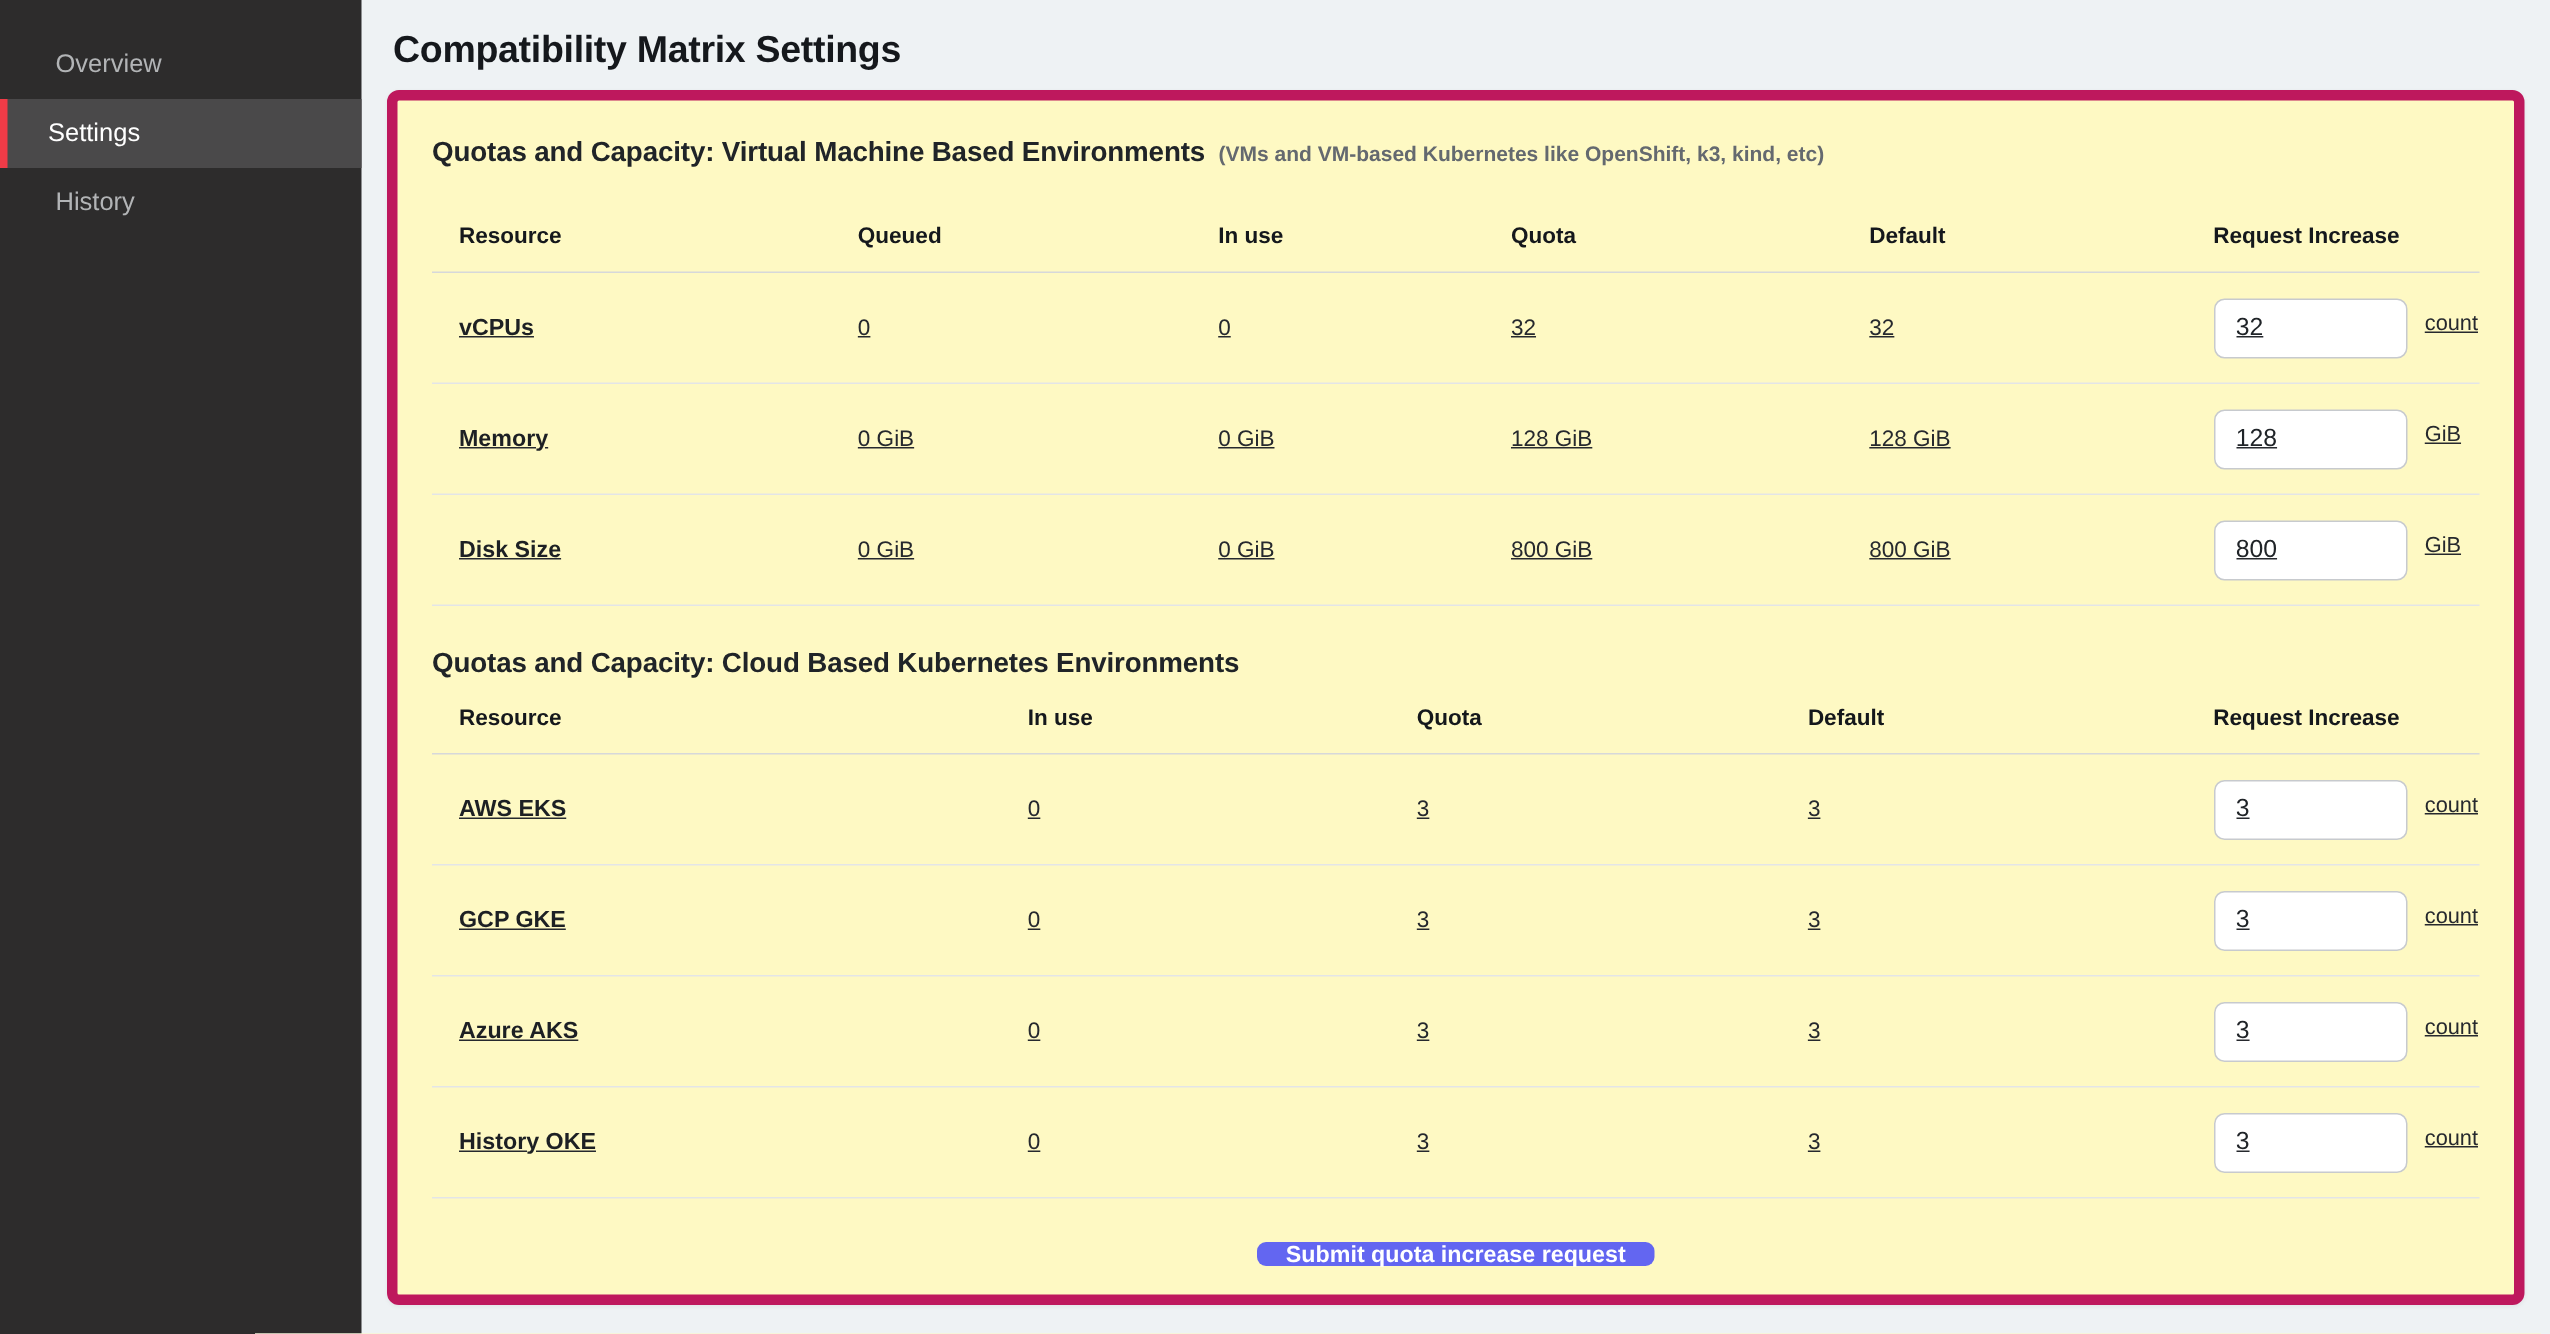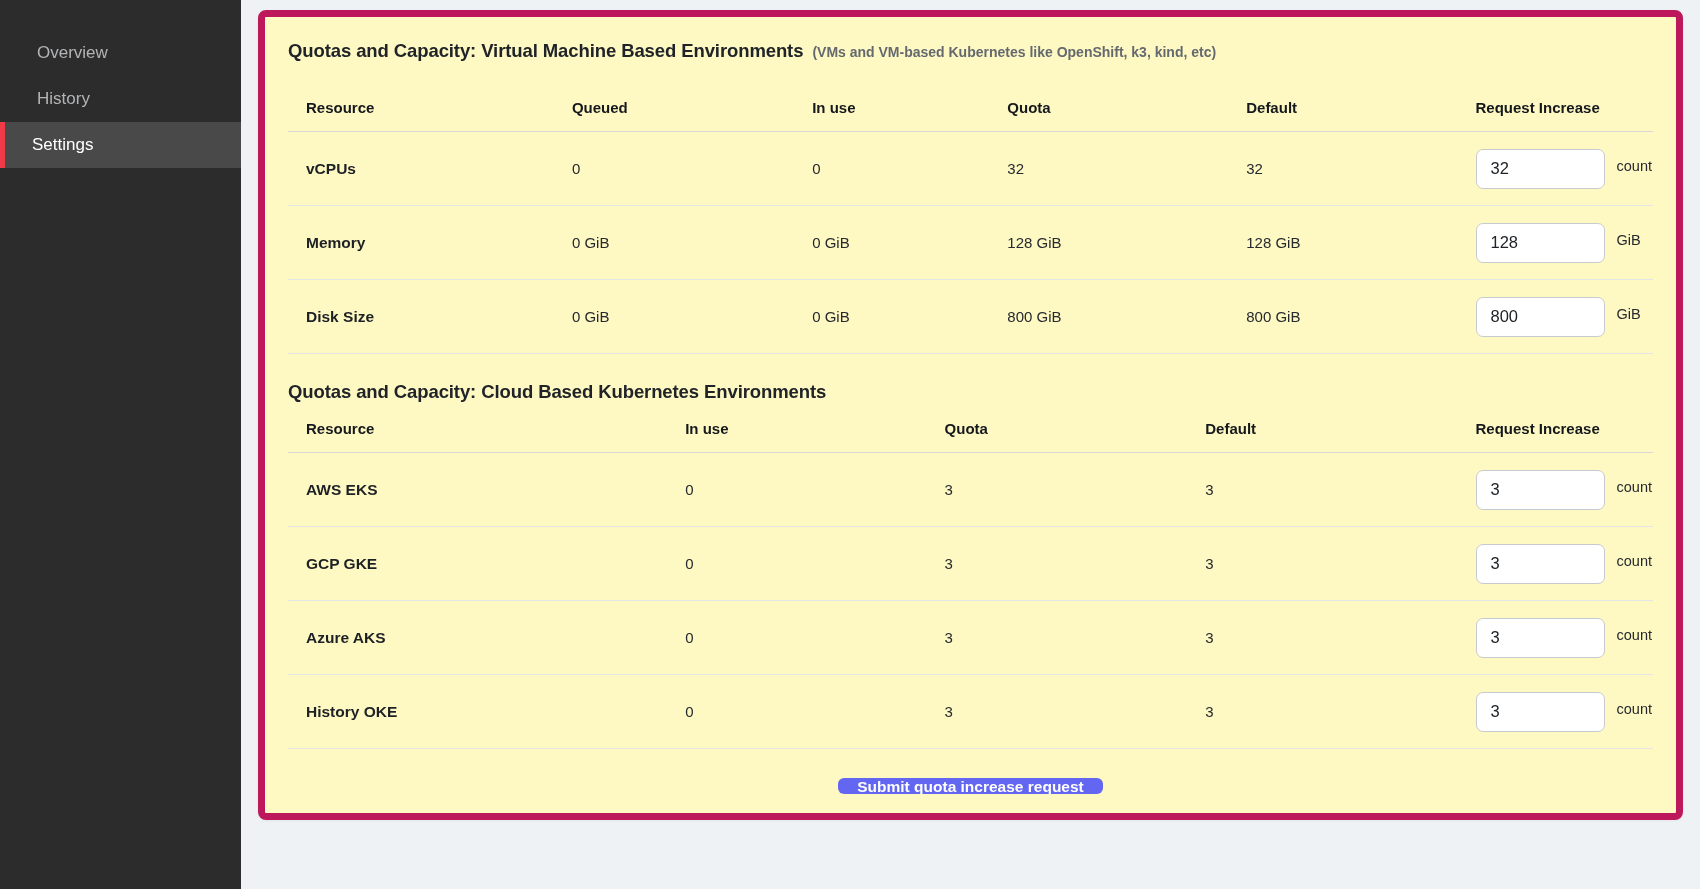--- a/index.html
+++ b/index.html
@@ -8,21 +8,21 @@
     font-family:"Liberation Sans", sans-serif;
     background:#eef2f4;
     color:#26292e;
     display:flex;
   }
 
   
   .sidebar {
     width:241px; min-width:241px; height:889px;
     background:#2d2c2c;
-    padding-top:30px;
+    padding-top:20px;
   }
   .side-item {
     height:46px;
     display:flex; align-items:center;
     padding-left:32px;
     font-size:17px;
     color:#b2b4b6;
     border-left:5px solid transparent;
     cursor:pointer;
   }
@@ -78,20 +78,21 @@
   .cols-vm   { grid-template-columns:20.8% 17.6% 14.3% 17.5% 16.8% 1fr; }
   .cols-cloud{ grid-template-columns:29.1% 19% 19.1% 19.8% 1fr; }
 
   .trow {
     display:grid;
     height:74px;
     align-items:center;
     border-bottom:1px solid #e3e5e7;
     font-size:15px;
     color:#26292e;
+    text-decoration:underline;
   }
   .cell-first { padding-left:18px; }
   .cell-resource { font-size:15.5px; font-weight:700; color:#1d2024; }
 
   .request-cell { display:flex; align-items:center; gap:12px; }
   .request-input {
     width:129px; height:40px;
     border:1px solid #c7cace;
     border-radius:7px;
     padding-left:14px;
@@ -118,25 +119,26 @@
     border:none;
     border-radius:6px;
     cursor:pointer;
   }
 </style>
 </head>
 <body>
 
 <nav class="sidebar">
   <div class="side-item">Overview</div>
+  <div class="side-item active">Settings</div>
   <div class="side-item">History</div>
-  <div class="side-item active">Settings</div>
 </nav>
 
 <main class="main">
+  <h1 class="page-title">Compatibility Matrix Settings</h1>
 
   <section class="card">
 
     <div class="section-title-row">
       <span class="section-title">Quotas and Capacity: Virtual Machine Based Environments</span>
       <span class="section-subtitle">(VMs and VM-based Kubernetes like OpenShift, k3, kind, etc)</span>
     </div>
 
     <div class="thead cols-vm">
       <div class="cell-first">Resource</div>

